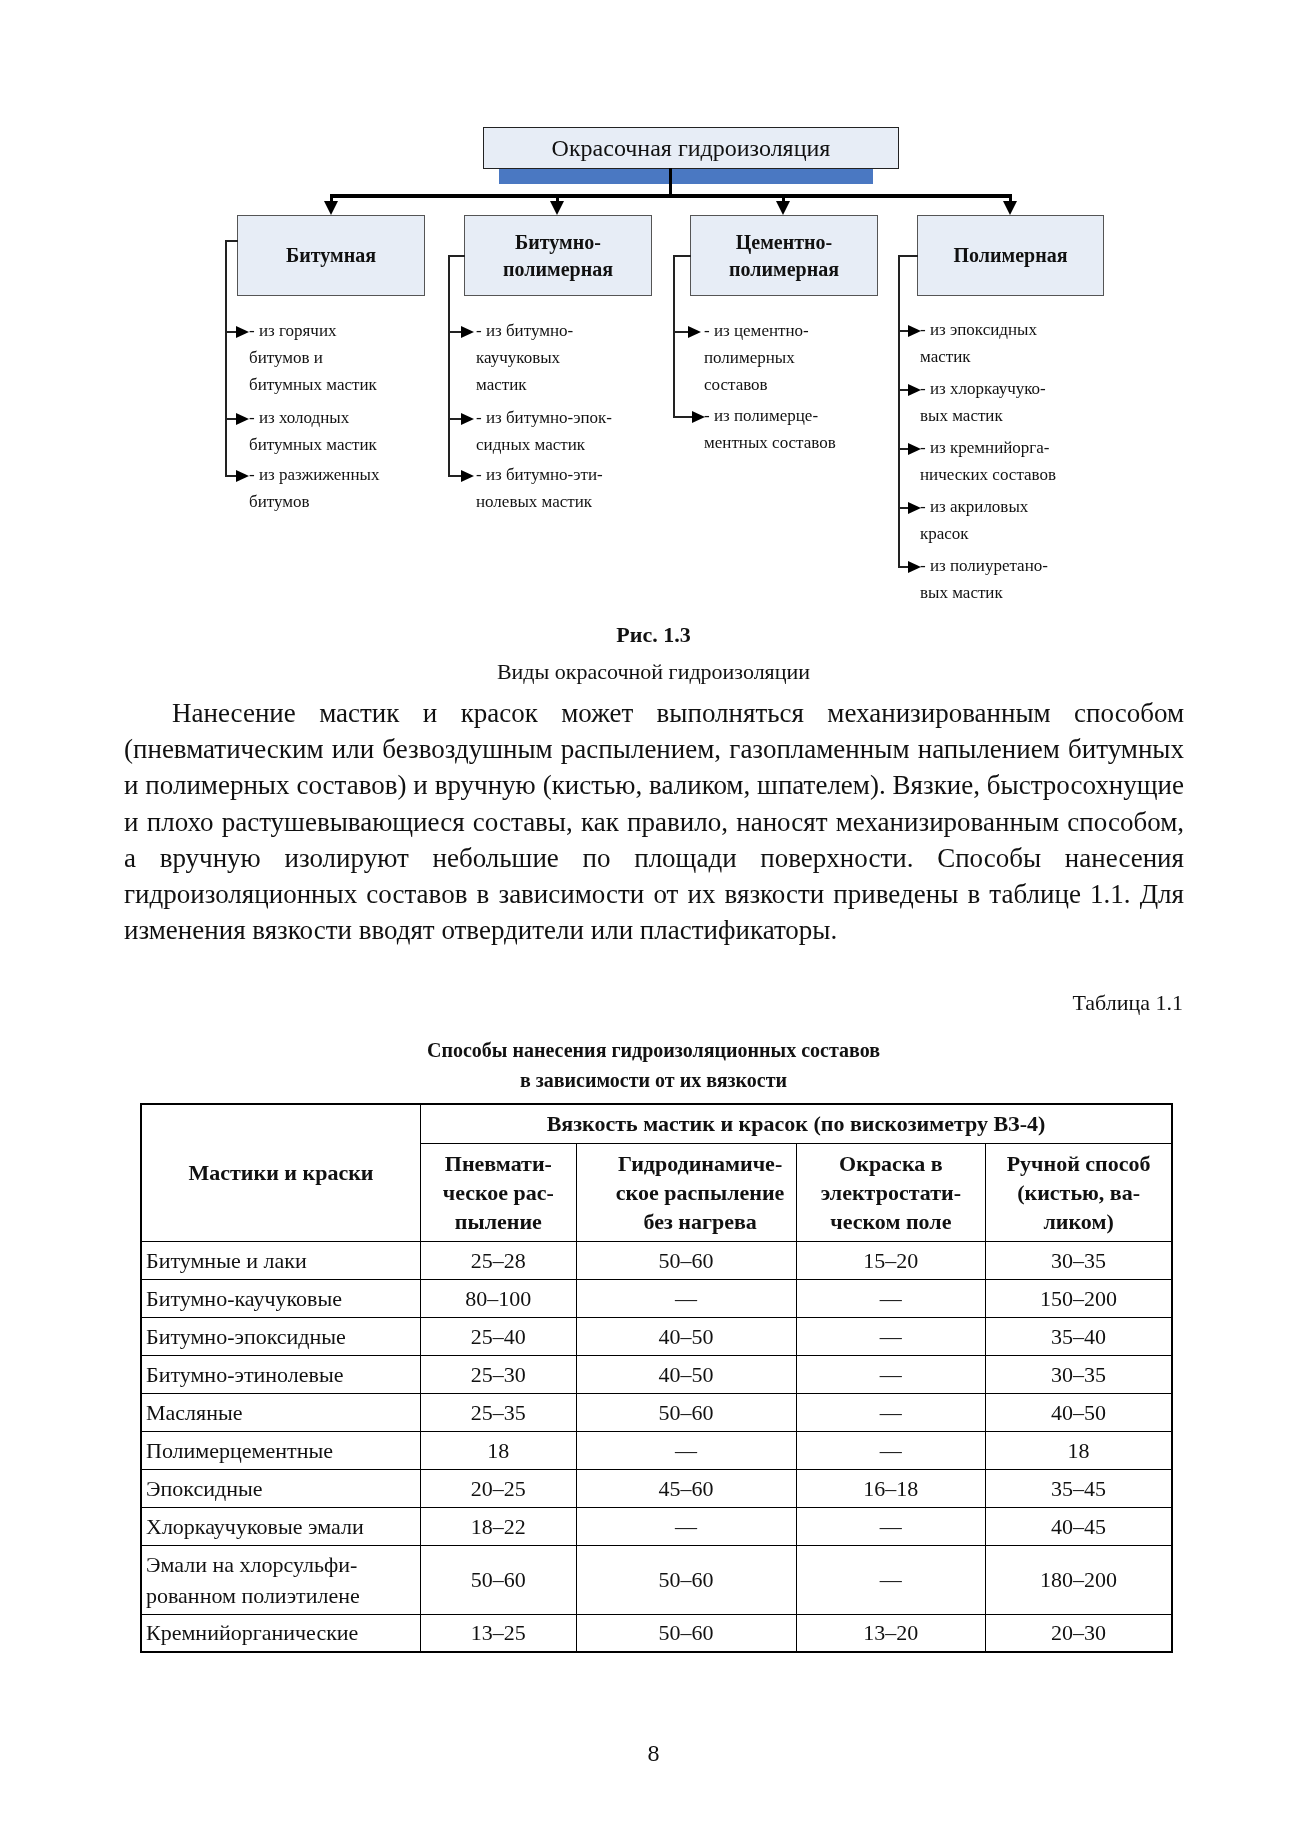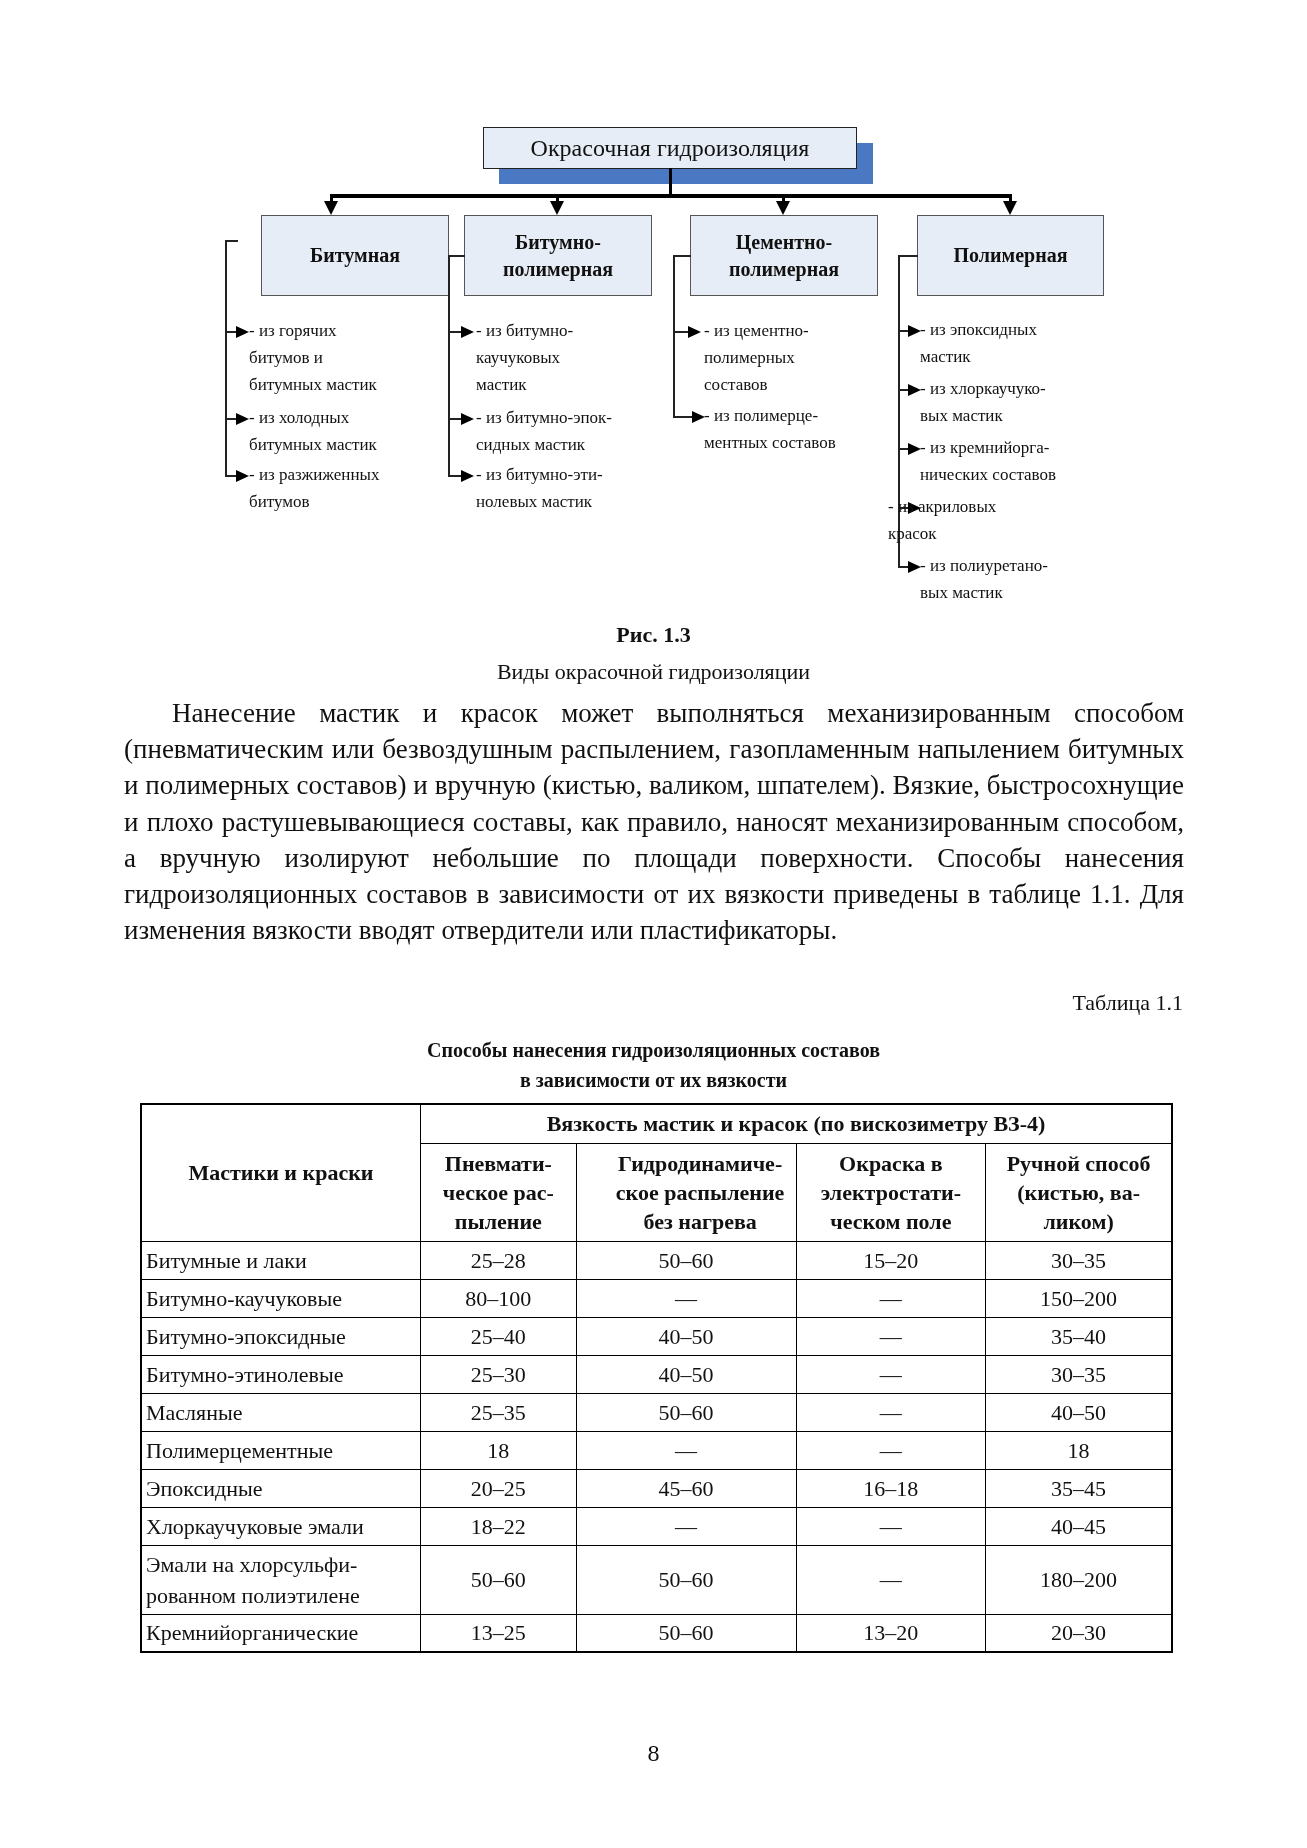--- a/index.html
+++ b/index.html
@@ -41,37 +41,37 @@
   table.data th { font-weight:bold; line-height:29px; }
   table.data td { text-align:center; line-height:31px; }
   table.data td.name { text-align:left; }
   .page-num { position:absolute; left:0; width:1307px; text-align:center; font-size:24px; top:1740px; }
 </style>
 </head>
 <body>
 
 <div>
   <div class="shadow" style="left:499px; top:143px; width:374px; height:41px;"></div>
-  <div class="rootbox" style="left:483px; top:127px; width:374px; height:42px;">
+  <div class="rootbox" style="left:483px; top:127px; width:416px; height:42px;">
     <span>Окрасочная гидроизоляция</span>
   </div>
 
   <div class="vline" style="left:669px; top:168px; width:3px; height:28px;"></div>
   <div class="hline" style="left:330px; top:194px; width:682px; height:4px;"></div>
 
   <div class="vline" style="left:330px; top:195px; width:3px; height:8px;"></div>
   <div class="arrowdown" style="left:324px; top:201px;"></div>
   <div class="vline" style="left:556px; top:195px; width:3px; height:8px;"></div>
   <div class="arrowdown" style="left:550px; top:201px;"></div>
   <div class="vline" style="left:782px; top:195px; width:3px; height:8px;"></div>
   <div class="arrowdown" style="left:776px; top:201px;"></div>
   <div class="vline" style="left:1009px; top:195px; width:3px; height:8px;"></div>
   <div class="arrowdown" style="left:1003px; top:201px;"></div>
 
-  <div class="catbox" style="left:237px; top:215px; width:188px; height:81px;margin-left:24px;">
+  <div class="catbox" style="left:237px; top:215px; width:188px; height:81px;">
     <span>Битумная</span>
   </div>
   <div class="catbox" style="left:464px; top:215px; width:188px; height:81px;">
     <span>Битумно-
 полимерная</span>
   </div>
   <div class="catbox" style="left:690px; top:215px; width:188px; height:81px;">
     <span>Цементно-
 полимерная</span>
   </div>
@@ -132,21 +132,21 @@
   <div class="branch-h" style="left:898px; top:389px; width:11px;"></div>
   <div class="bullet-arrow" style="left:908px; top:384px;"></div>
   <div class="item" style="left:920px; top:375px;">- из хлоркаучуко-
 вых мастик</div>
   <div class="branch-h" style="left:898px; top:448px; width:11px;"></div>
   <div class="bullet-arrow" style="left:908px; top:443px;"></div>
   <div class="item" style="left:920px; top:434px;">- из кремнийорга-
 нических составов</div>
   <div class="branch-h" style="left:898px; top:507px; width:11px;"></div>
   <div class="bullet-arrow" style="left:908px; top:502px;"></div>
-  <div class="item" style="left:888px; top:493px;">- из акриловых
+  <div class="item" style="left:920px; top:493px;">- из акриловых
 красок</div>
   <div class="branch-h" style="left:898px; top:566px; width:11px;"></div>
   <div class="bullet-arrow" style="left:908px; top:561px;"></div>
   <div class="item" style="left:920px; top:552px;">- из полиуретано-
 вых мастик</div>
 </div>
 
 <div class="fig-label" style="top:622px;">Рис. 1.3</div>
 <div class="fig-caption" style="top:659px;">Виды окрасочной гидроизоляции</div>
 

